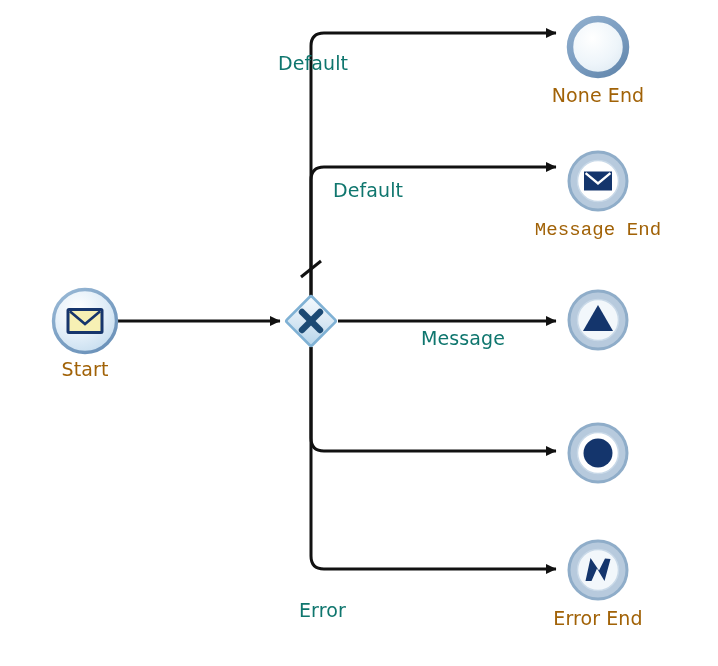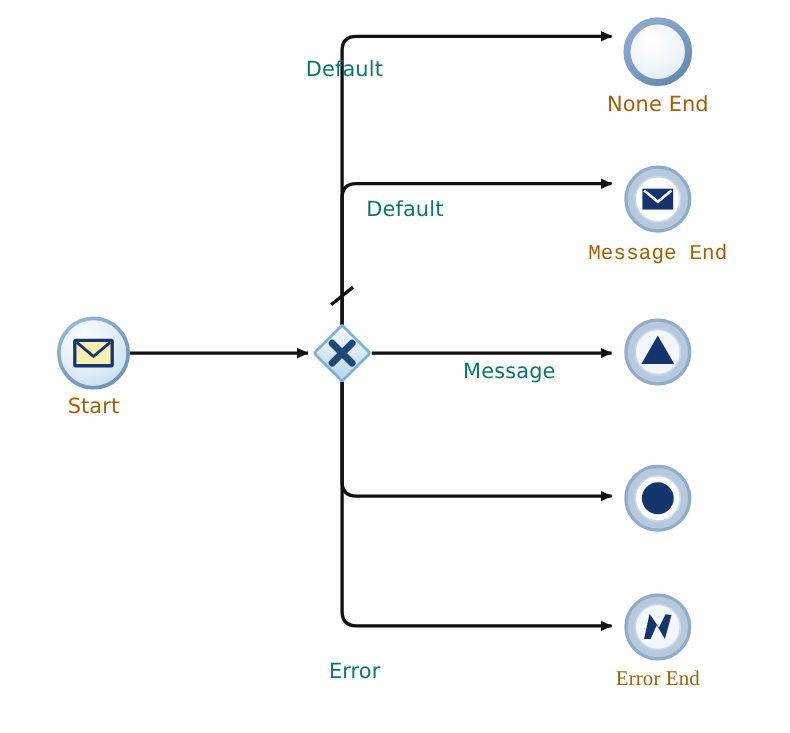--- a/index.html
+++ b/index.html
@@ -146,21 +146,21 @@
 
   <div class="node-label" style="left:0;top:358px;width:170px;">Start</div>
 
 
   <div class="node-label" style="left:478px;top:84px;width:240px;">None End</div>
 
   <div class="node-label" style="left:478px;top:219px;width:240px;font-family:Liberation Mono, monospace;">Message End</div>
 
 
 
-  <div class="node-label" style="left:478px;top:607px;width:240px;font-family:Liberation Serif, serif;">Error End</div>
+  <div class="node-label" style="left:478px;top:607px;width:240px;">Error End</div>
 
   <div class="flow-label" style="left:278px;top:52px;">Default</div>
 
   <div class="flow-label" style="left:333px;top:179px;">Default</div>
 
   <div class="flow-label" style="left:421px;top:327px;">Message</div>
 
 
   <div class="flow-label" style="left:299px;top:573px;margin-top:26px;">Error</div>
 

